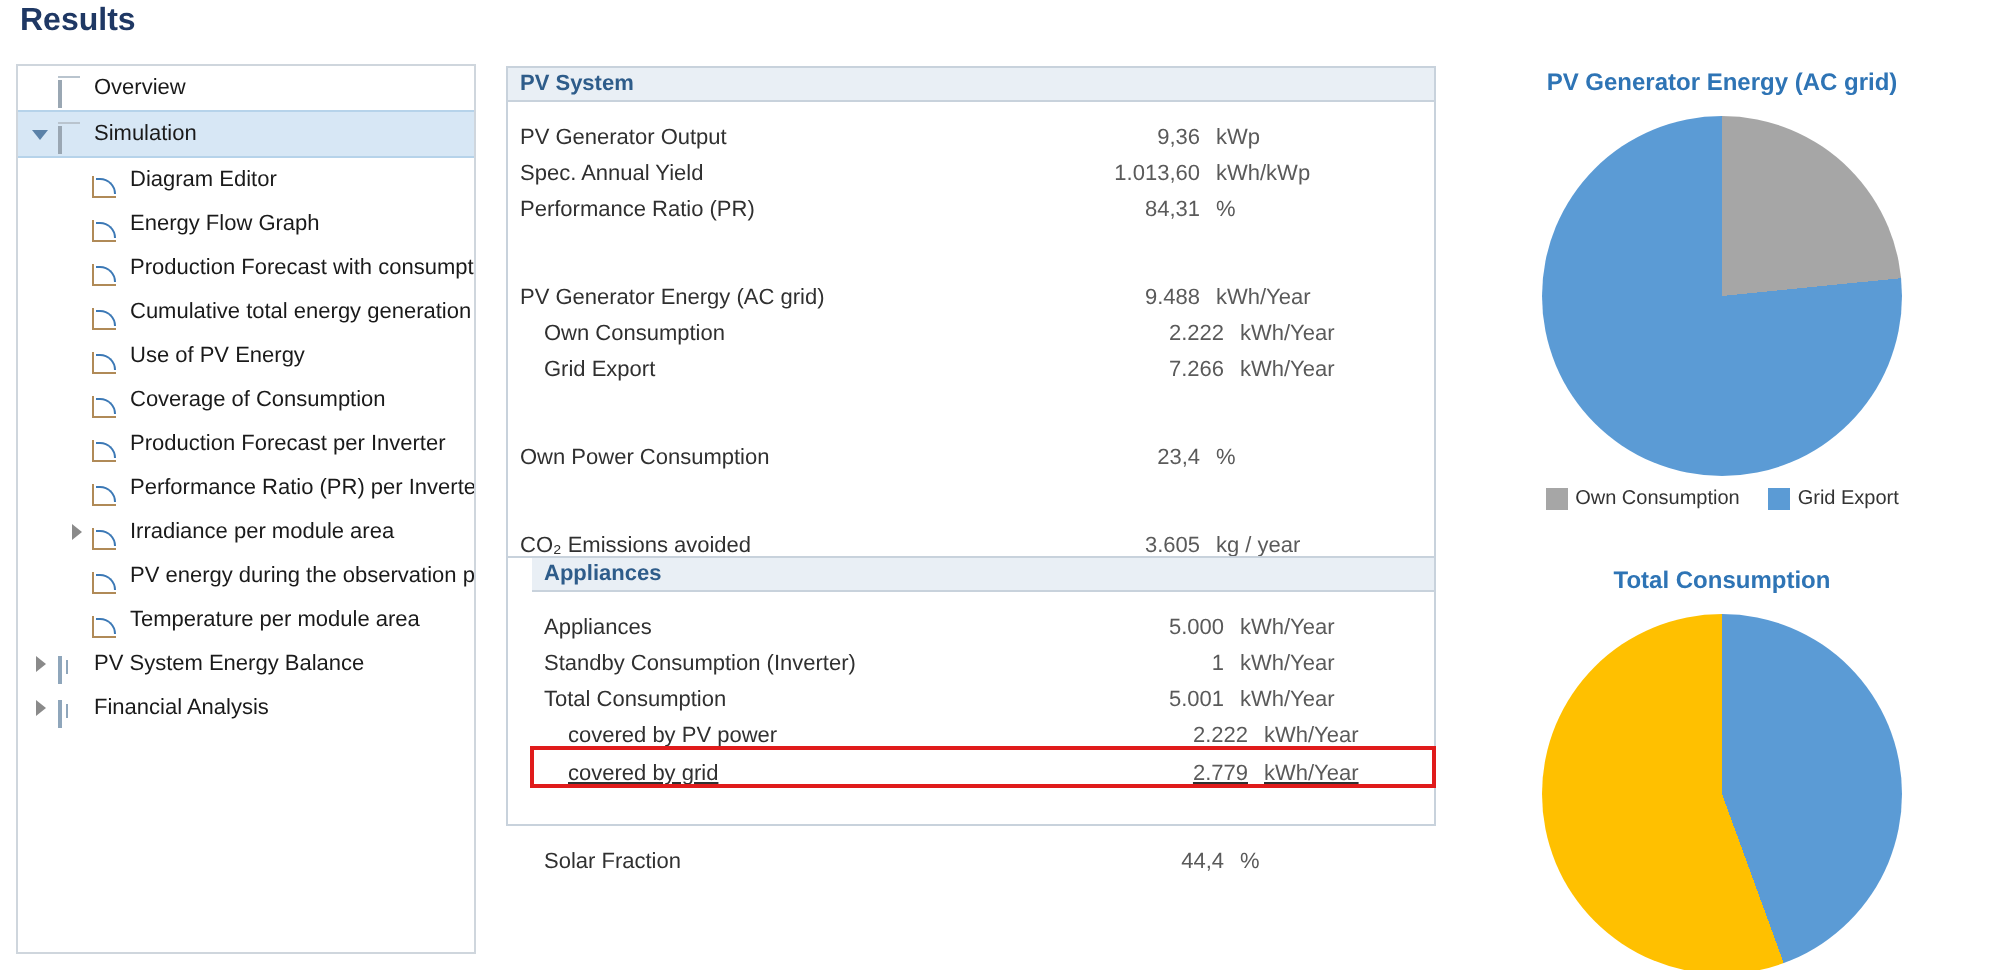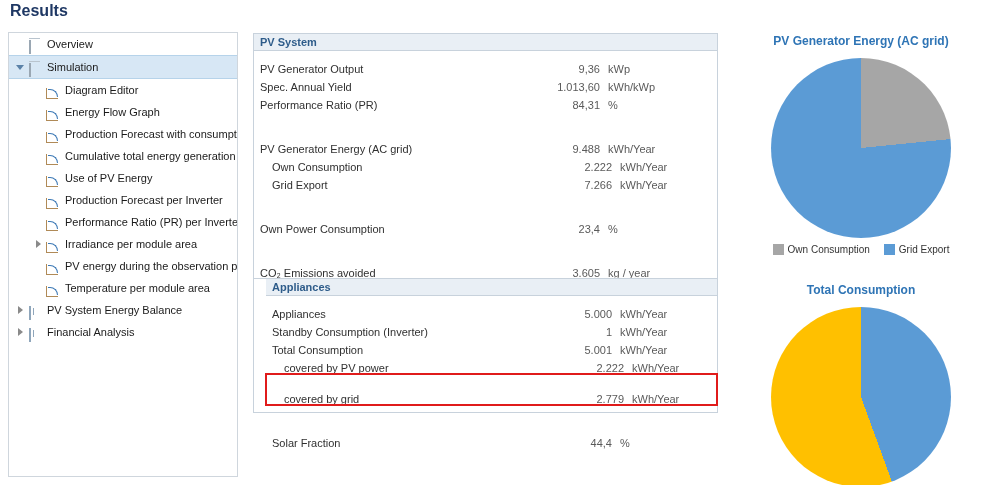--- a/index.html
+++ b/index.html
@@ -176,21 +176,21 @@
   }
   .row .unit {
     flex: 1 1 auto;
     padding-left: 8px;
     color: #5a5a5a;
   }
   .row.gap { height: 26px; }
   .row.highlight {
     outline: 2px solid #e01b1b;
     outline-offset: -1px;
-    height: 31px;
+    height: 19px;
     text-decoration: underline;
   }
 
   
   .chart-block { position: absolute; }
   .chart-title {
     text-align: center;
     color: #2e74b5;
     font-size: 12px;
     font-weight: bold;
@@ -250,20 +250,25 @@
     </div>
     <div class="tree-row" style="padding-left: 24px;">
       <span class="twisty"></span>
       <span class="tree-icon"><span class="ic-chart"><span class="curve"></span></span></span>
       <span class="tree-label">Cumulative total energy generation</span>
     </div>
     <div class="tree-row" style="padding-left: 24px;">
       <span class="twisty"></span>
       <span class="tree-icon"><span class="ic-chart"><span class="curve"></span></span></span>
       <span class="tree-label">Use of PV Energy</span>
+    </div>
+    <div class="tree-row" style="padding-left: 24px;">
+      <span class="twisty"></span>
+      <span class="tree-icon"><span class="ic-chart"><span class="curve"></span></span></span>
+      <span class="tree-label">Coverage of Consumption</span>
     </div>
     <div class="tree-row" style="padding-left: 24px;">
       <span class="twisty"></span>
       <span class="tree-icon"><span class="ic-chart"><span class="curve"></span></span></span>
       <span class="tree-label">Production Forecast per Inverter</span>
     </div>
     <div class="tree-row" style="padding-left: 24px;">
       <span class="twisty"></span>
       <span class="tree-icon"><span class="ic-chart"><span class="curve"></span></span></span>
       <span class="tree-label">Performance Ratio (PR) per Inverter</span>

